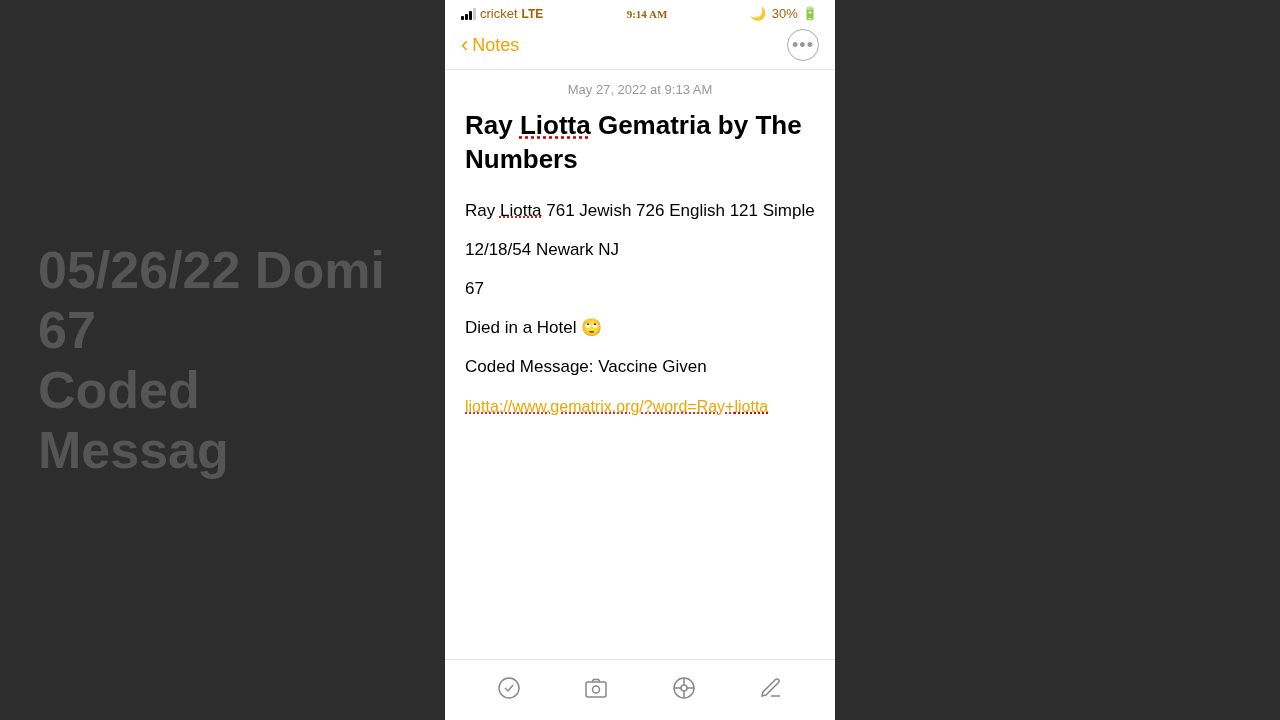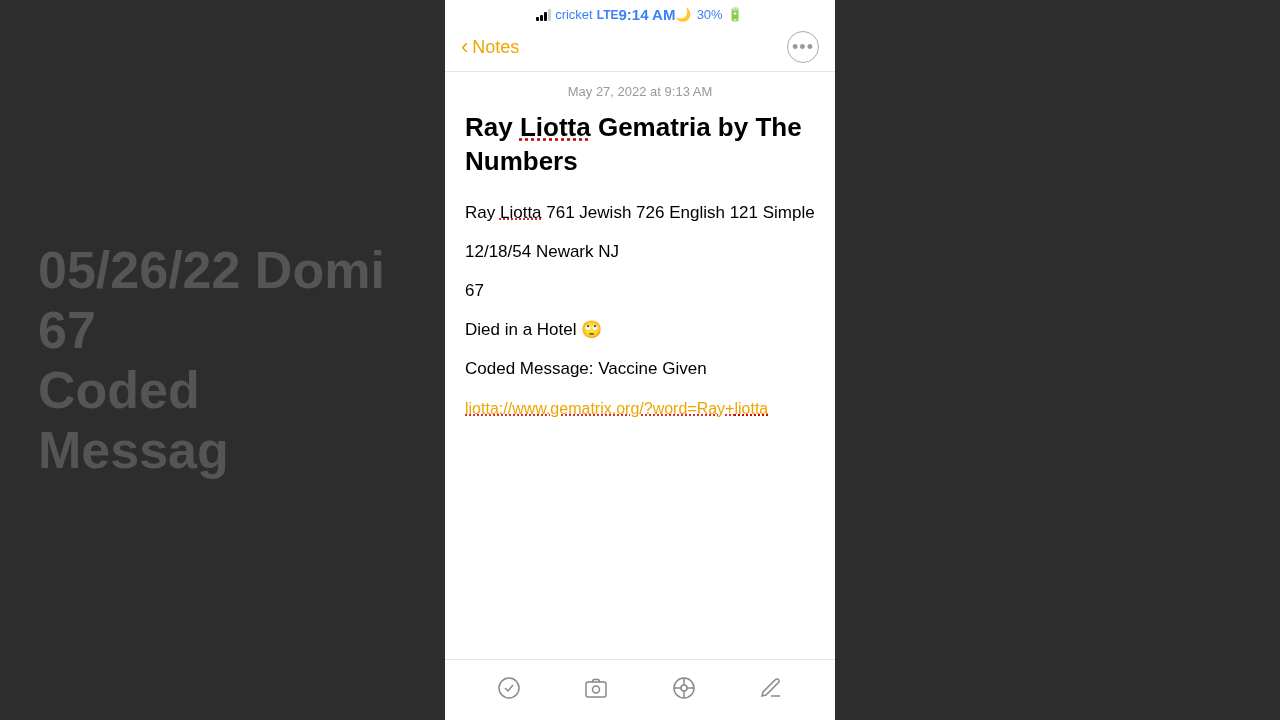--- a/index.html
+++ b/index.html
@@ -51,26 +51,26 @@
       z-index: 10;
       display: flex;
       flex-direction: column;
       overflow: hidden;
     }
 
     
     .status-bar {
       display: flex;
       align-items: center;
-      justify-content: center;
+      justify-content: space-between;
       padding: 6px 16px 4px;
       background: #fff;
       font-size: 13px;
       font-weight: 500;
-      color: #3b82f6;
+      color: #a16207;
     }
 
     .status-left {
       display: flex;
       align-items: center;
       gap: 4px;
       font-size: 13px;
       font-weight: 500;
     }
 
@@ -81,22 +81,23 @@
       height: 12px;
     }
 
     .bar {
       width: 3px;
       background: #000;
       border-radius: 1px;
     }
 
     .status-center {
-      font-size: 15px;
+      font-size: 11px;
       font-weight: 600;
+      font-family: Liberation Serif, serif;
     }
 
     .status-right {
       display: flex;
       align-items: center;
       gap: 5px;
       font-size: 13px;
     }
 
     

